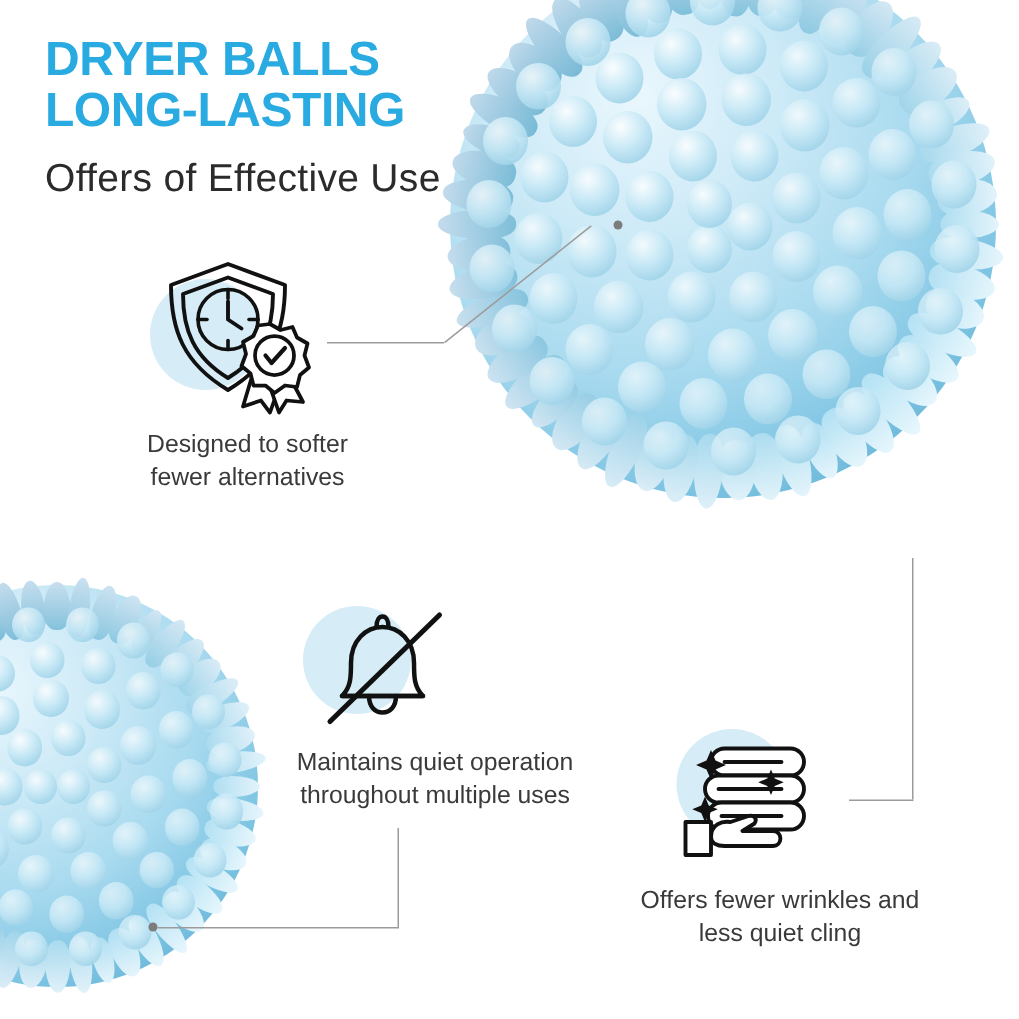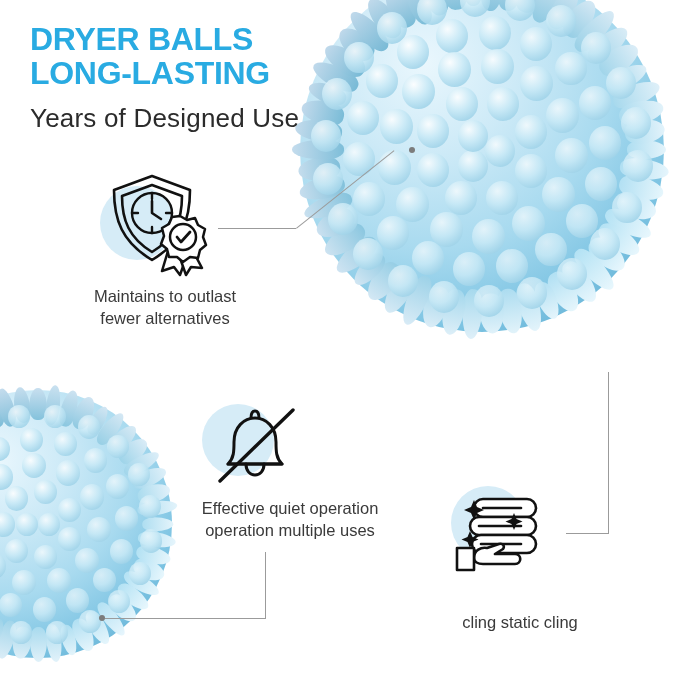--- a/index.html
+++ b/index.html
@@ -231,21 +231,21 @@
       <div class="spike" style="left: 130.293px; top: 89.9011px; width: 23px; height: 24.38px; border-radius: 50%; background: radial-gradient(circle at 36% 30%, rgba(255, 255, 255, 0.796) 0%, rgba(200, 233, 246, 0.85) 42%, rgba(140, 200, 226, 0.95) 100%);"></div>
       <div class="spike" style="left: 153.908px; top: 108.024px; width: 23px; height: 24.38px; border-radius: 50%; background: radial-gradient(circle at 36% 30%, rgba(255, 255, 255, 0.737) 0%, rgba(200, 233, 246, 0.85) 42%, rgba(140, 200, 226, 0.95) 100%);"></div>
       <div class="spike" style="left: 133.72px; top: 123px; width: 22px; height: 23.32px; border-radius: 50%; background: radial-gradient(circle at 36% 30%, rgba(255, 255, 255, 0.757) 0%, rgba(200, 233, 246, 0.85) 42%, rgba(140, 200, 226, 0.95) 100%);"></div>
       <div class="spike" style="left: 112.28px; top: 123px; width: 22px; height: 23.32px; border-radius: 50%; background: radial-gradient(circle at 36% 30%, rgba(255, 255, 255, 0.79) 0%, rgba(200, 233, 246, 0.85) 42%, rgba(140, 200, 226, 0.95) 100%);"></div>
     </div>
 
   <div id="title">
     <span class="ln">DRYER BALLS</span>
     <span class="ln">LONG-LASTING</span>
   </div>
-  <div id="subtitle">Years of Designed Use</div>
+  <div id="subtitle">Offers of Effective Use</div>
 
   <div class="conn h" style="left:218px;top:228px;width:78px;"></div>
   <div class="diag" style="left:296px;top:228px;width:125px;transform:rotate(-38.5deg);"></div>
   <div class="dot" style="left:409px;top:147px;"></div>
 
   <div class="dot" style="left:99px;top:615px;"></div>
   <div class="conn h" style="left:105px;top:618px;width:161px;"></div>
   <div class="conn v" style="left:265px;top:552px;height:66px;"></div>
 
   <div class="conn v" style="left:608px;top:372px;height:161px;"></div>
@@ -270,40 +270,40 @@
         <path d="M70 83 L64 103 L76 99 L82 107 L88 90 Z"></path>
         <path d="M95 83 L104 100 L93 99 L88 107 L82 90 Z"></path>
         <path d="M82 48 L89 52 L97 50 L100 57 L107 61 L105 69 L108 77 L102 82 L100 90
                  L92 89 L85 94 L79 89 L71 89 L69 81 L63 76 L66 68 L64 60 L71 56 L74 49 Z"></path>
         <circle cx="85" cy="69" r="13"></circle>
         <path d="M79 69 L83 74 L92 64" fill="none" stroke-width="2.8"></path>
       </g>
     </svg>
   </div>
   <div class="caption" style="left:30px;top:285px;width:270px;">
-    <span>Maintains to outlast</span><br>
+    <span>Designed to softer</span><br>
     <span>fewer alternatives</span>
   </div>
 
   <div class="iconwrap" style="left:198px;top:398px;">
     <div class="circ" style="left:4px;top:6px;width:72px;height:72px;"></div>
     <svg class="gl" width="120" height="112" viewBox="0 0 120 112">
       <g fill="none" stroke="#111111" stroke-width="3" stroke-linecap="round" stroke-linejoin="round">
         <path d="M30 66 C36 60 36 53 36 44 C36 29 46 20 57 20 C68 20 78 29 78 44
                  C78 53 78 60 84 66 Z"></path>
         <path d="M30 66 L84 66"></path>
         <path d="M48 66 C48 73 52 77 57 77 C62 77 66 73 66 66"></path>
         <path d="M53 20 C53 15 55 13 57 13 C59 13 61 15 61 20"></path>
         <line x1="22" y1="83" x2="95" y2="12" stroke-width="3.4"></line>
       </g>
     </svg>
   </div>
   <div class="caption" style="left:140px;top:497px;width:300px;">
-    <span>Effective quiet operation</span><br>
-    <span>operation multiple uses</span>
+    <span>Maintains quiet operation</span><br>
+    <span>throughout multiple uses</span>
   </div>
 
   <div class="iconwrap" style="left:443px;top:470px;">
     <div class="circ" style="left:8px;top:16px;width:74px;height:74px;"></div>
     <svg class="gl" width="120" height="112" viewBox="0 0 120 112">
       <g fill="#ffffff" stroke="#111111" stroke-width="2.6" stroke-linecap="round" stroke-linejoin="round">
         <path d="M40 29 h44 a9 9 0 0 1 0 18 h-44 a9 9 0 0 1 0 -18 Z"></path>
         <path d="M40 38 h38"></path>
         <path d="M36 47 h48 a9 9 0 0 1 0 18 h-48 a9 9 0 0 1 0 -18 Z"></path>
         <path d="M36 56 h42"></path>
@@ -316,17 +316,17 @@
         <rect x="14" y="78" width="17" height="22"></rect>
       </g>
       <g fill="#111111">
         <path d="M31 30 L34 37 L41 40 L34 43 L31 50 L28 43 L21 40 L28 37 Z"></path>
         <path d="M71 43 L73.5 49 L79.5 51.5 L73.5 54 L71 60 L68.5 54 L62.5 51.5 L68.5 49 Z"></path>
         <path d="M27 61 L29.5 67 L35.5 69.5 L29.5 72 L27 78 L24.5 72 L18.5 69.5 L24.5 67 Z"></path>
       </g>
     </svg>
   </div>
   <div class="caption" style="left:380px;top:589px;width:280px;">
-    <br>
-    <span>cling static cling</span>
+    <span>Offers fewer wrinkles and</span><br>
+    <span>less quiet cling</span>
   </div>
 
 </div>
 
 </body></html>

